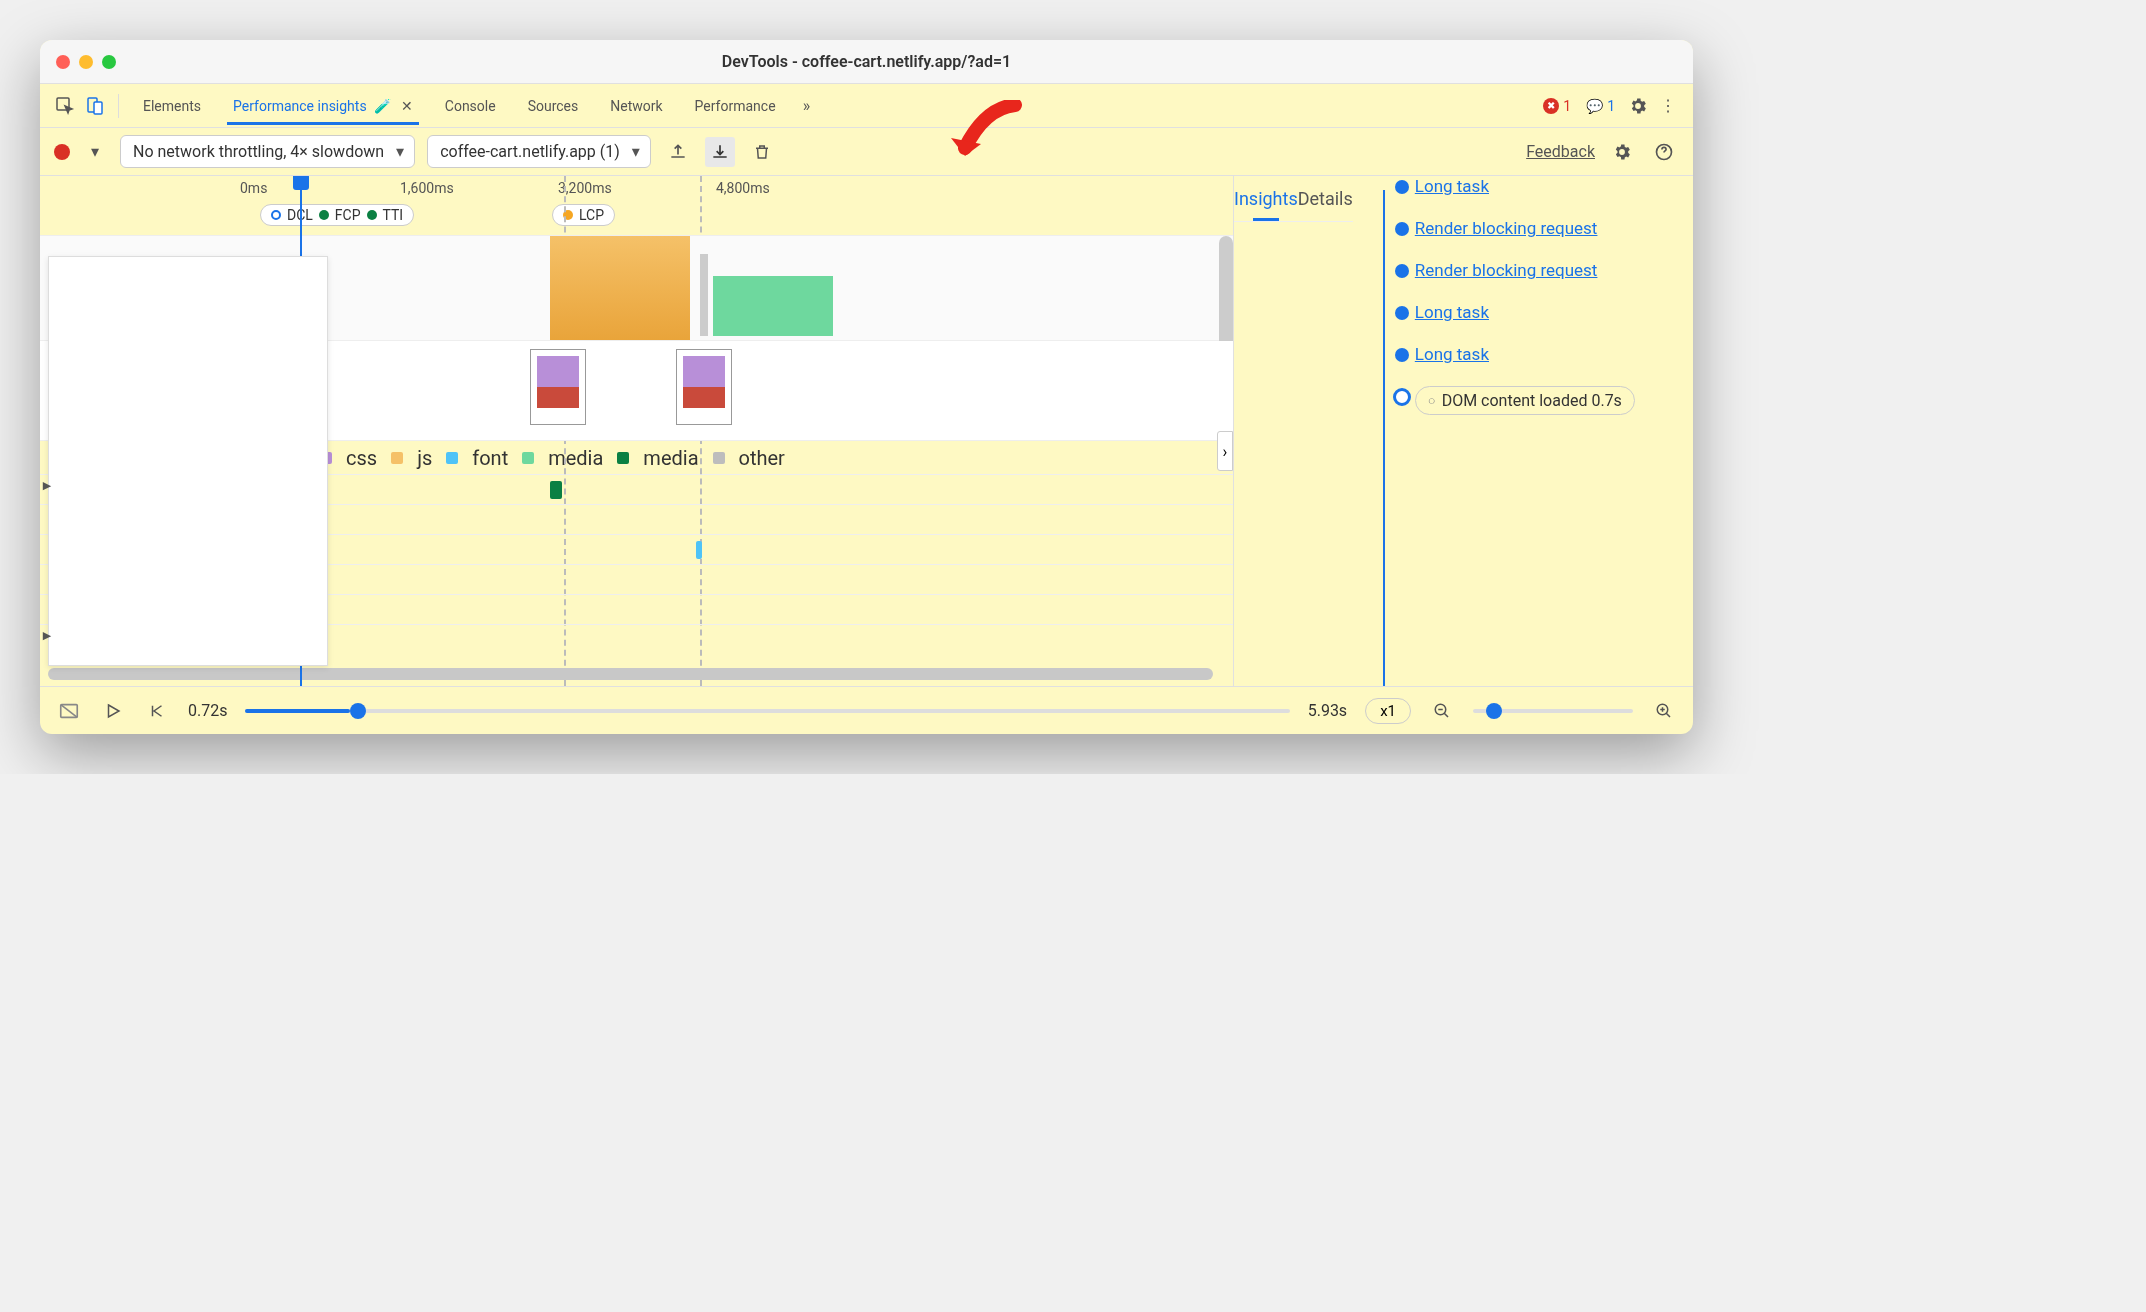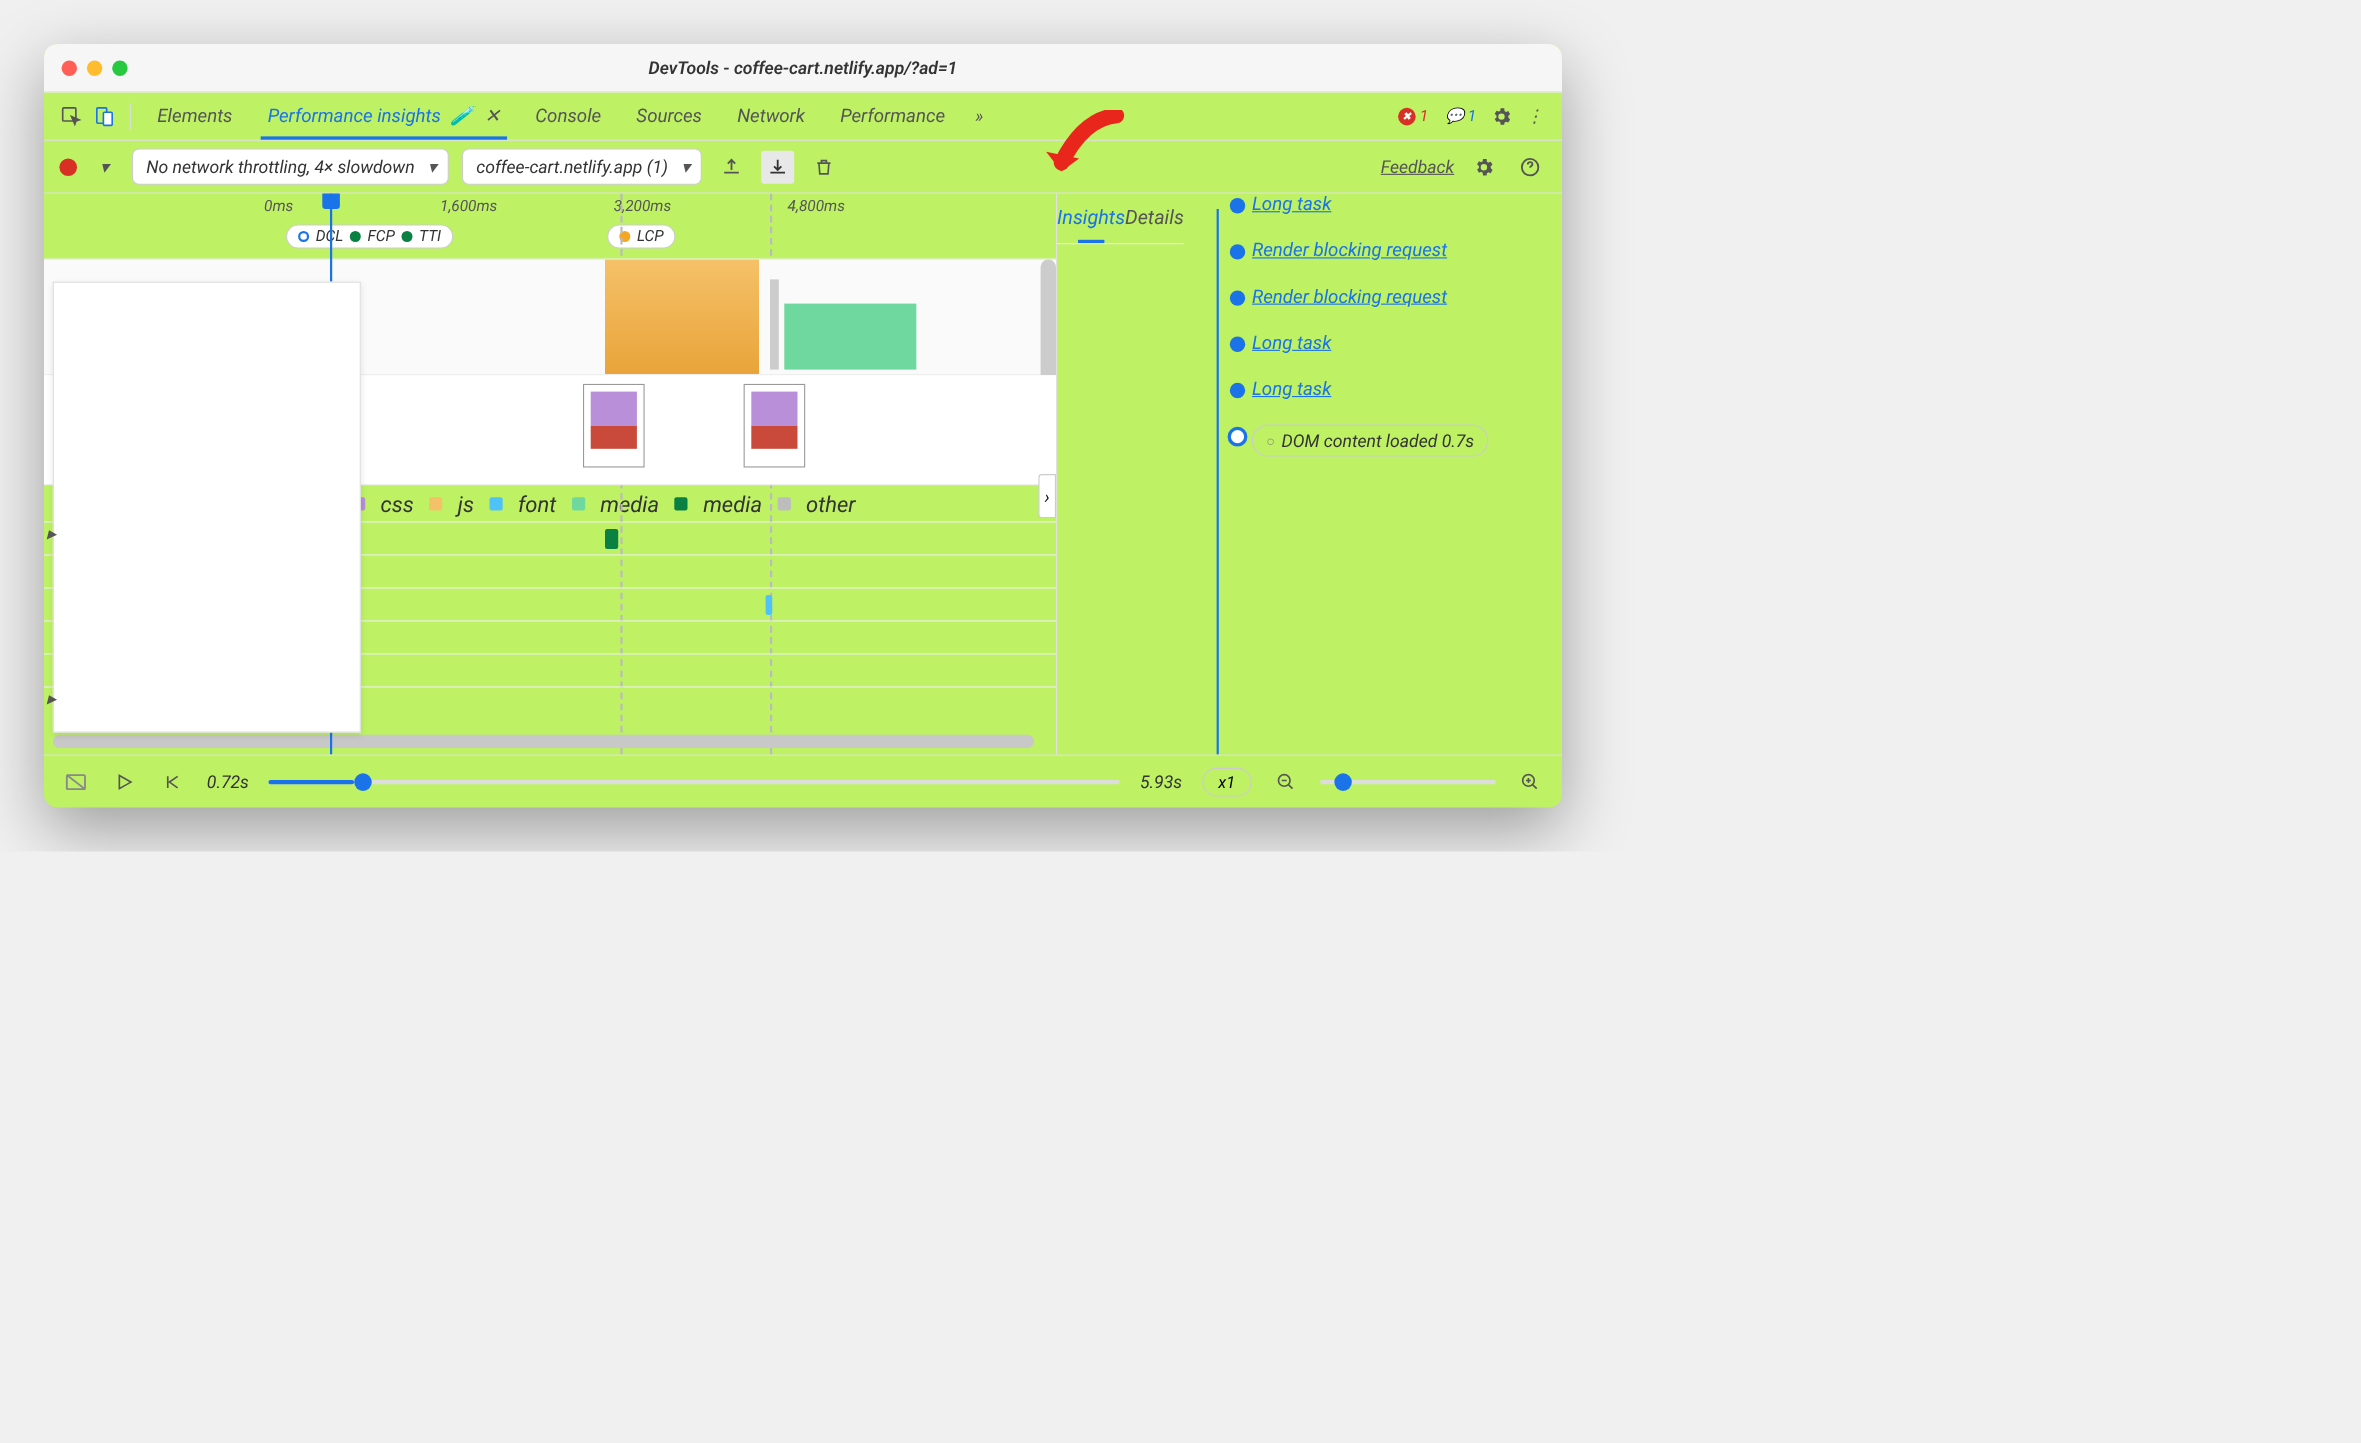--- a/index.html
+++ b/index.html
@@ -1,27 +1,27 @@
 <!DOCTYPE html>
 <html><head>
 <meta charset="utf-8">
 <style>
 * { box-sizing: border-box; margin: 0; padding: 0; font-family: -apple-system, BlinkMacSystemFont, "Segoe UI", Roboto, sans-serif; }
 body { background: #f0f0f0; padding: 40px; }
-.window { width: 1380px; background: #bef264; border-radius: 12px; box-shadow: 0 20px 60px rgba(0,0,0,0.35); overflow: hidden; position: relative; font-style: italic; }
+.window { width: 1653px; background: #fef9c3; border-radius: 12px; box-shadow: 0 20px 60px rgba(0,0,0,0.35); overflow: hidden; position: relative; }
 .titlebar { height: 44px; display: flex; align-items: center; padding: 0 16px; background: #f6f6f6; border-bottom: 1px solid #e0e0e0; position: relative; }
 .traffic { display: flex; gap: 9px; }
 .traffic span { width: 14px; height: 14px; border-radius: 50%; }
 .tl-close { background: #ff5f57; }
 .tl-min { background: #febc2e; }
 .tl-max { background: #28c840; }
 .title { position: absolute; left: 0; right: 0; text-align: center; font-weight: 600; font-size: 16px; color: #333; pointer-events: none; }
 .tabbar { height: 44px; display: flex; align-items: center; padding: 0 12px; border-bottom: 1px solid #e0e0e0; gap: 4px; }
 .tb-icon { width: 26px; height: 26px; display: flex; align-items: center; justify-content: center; color: #555; cursor: pointer; }
-.tab { padding: 10px 14px; font-size: 17px; color: #555; cursor: pointer; position: relative; white-space: nowrap; }
+.tab { padding: 10px 14px; font-size: 14px; color: #555; cursor: pointer; position: relative; white-space: nowrap; }
 .tab.active { color: #1a73e8; }
 .tab.active::after { content: ''; position: absolute; bottom: -1px; left: 8px; right: 8px; height: 3px; background: #1a73e8; }
 .tab-flask { margin-left: 4px; }
 .tab-close { margin-left: 6px; color: #555; }
 .spacer { flex: 1; }
 .badge { display: inline-flex; align-items: center; gap: 4px; font-size: 14px; padding: 2px 6px; }
 .badge-err { color: #d93025; }
 .badge-err::before { content: '✖'; background: #d93025; color: #fff; width: 16px; height: 16px; border-radius: 50%; display: inline-flex; align-items: center; justify-content: center; font-size: 10px; }
 .badge-msg { color: #1a73e8; }
 .badge-msg::before { content: '💬'; width: 16px; height: 16px; display: inline-flex; align-items: center; justify-content: center; font-size: 14px; }

